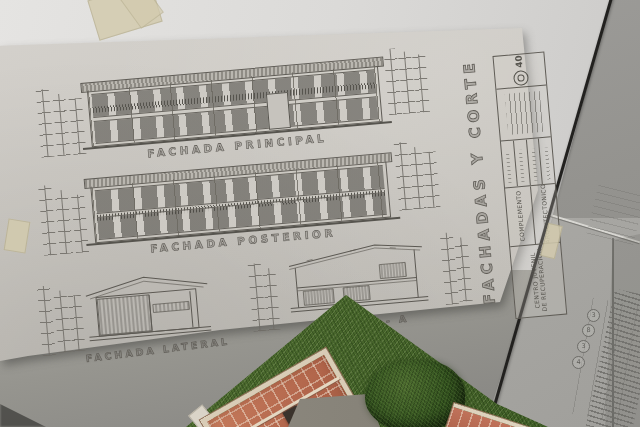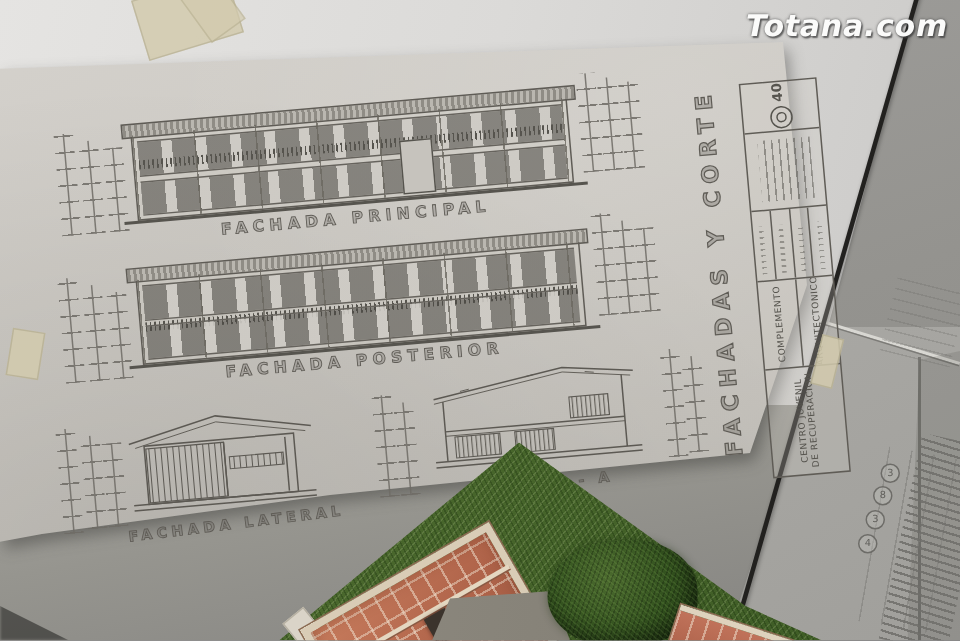--- a/index.html
+++ b/index.html
@@ -307,14 +307,13 @@
   <div class="roof-model">
     <div class="roof-ridge"></div>
     <div class="roof-chimney"></div>
   </div>
   <div class="path-model"></div>
   <div class="bush">
     <div class="bush-tx"></div>
   </div>
   <div class="roof-model2"></div>
 
-  <div class="watermark">Totana.com</div>
 </div>
 
 </body></html>

